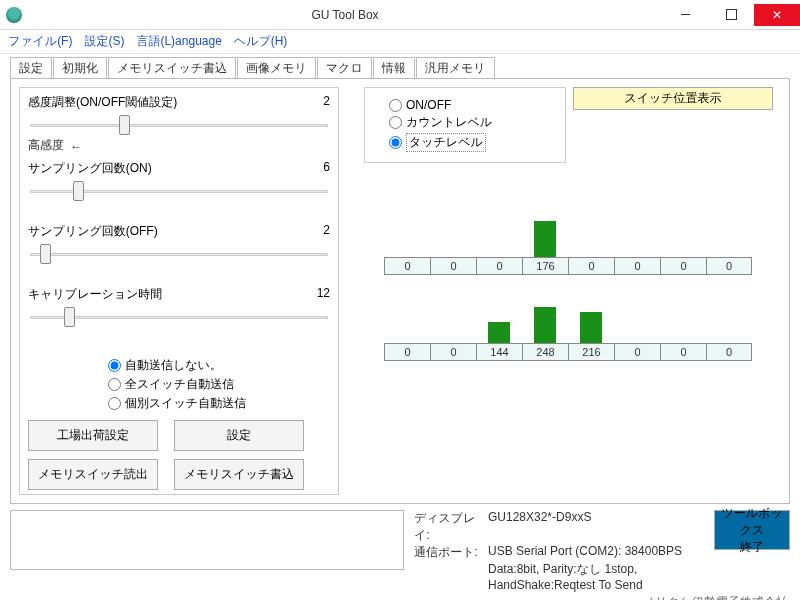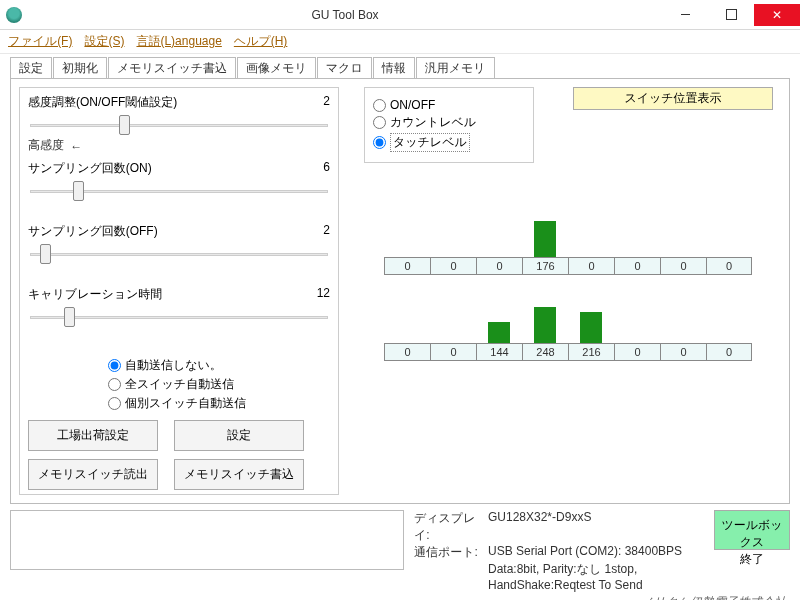--- a/index.html
+++ b/index.html
@@ -7,28 +7,28 @@
 .titlebar { height: 30px; background: #fff; display: flex; align-items: center; border-bottom: 1px solid #d8d8d8; }
 .titlebar .icon { width: 16px; height: 16px; margin: 0 6px; background: radial-gradient(circle at 50% 40%, #4ab8a8 40%, #2a8878 70%); border-radius: 50%; position: relative; }
 .titlebar .title { flex: 1; text-align: center; font-size: 12px; color: #333; }
 .winbtns { display: flex; margin-left: auto; }
 .winbtn { width: 46px; height: 22px; display: flex; align-items: center; justify-content: center; font-size: 13px; color: #333; }
 .winbtn.close { background: #e81123; color: #fff; width: 46px; height: 22px; }
 .winbtn.min::after { content: ""; display: block; width: 9px; height: 1px; background: #333; }
 .winbtn.max::after { content: ""; display: block; width: 9px; height: 9px; border: 1px solid #333; }
 .winbtn.close::after { content: "✕"; font-size: 12px; }
 .menubar { height: 24px; display: flex; align-items: center; padding: 0 8px; gap: 12px; border-bottom: 1px solid #e8e8e8; }
-.menubar span { color: #a16207; text-decoration: underline; }
+.menubar span { color: #1d4ed8; }
 .tabs { display: flex; height: 22px; margin: 2px 10px 0 10px; }
 .tab { padding: 2px 8px; border: 1px solid #bbb; border-bottom: none; background: #fff; margin-right: 1px; color: #333; position: relative; top: 1px; }
 .tab.active { background: #fff; border-bottom: 1px solid #fff; z-index: 2; }
 .tabpanel { border: 1px solid #bbb; margin: 0 10px; padding: 8px; height: 426px; display: flex; gap: 25px; position: relative; }
 .leftpane { width: 320px; border: 1px solid #ccc; padding: 6px 8px; }
 .rightpane { flex: 1; position: relative; }
-.rightpane .radiogroup { border: 1px solid #ccc; padding: 8px 8px; width: 170px; }
+.rightpane .radiogroup { border: 1px solid #ccc; padding: 8px 24px; width: 202px; }
 .slgrp { margin-bottom: 6px; }
 .slrow { display: flex; justify-content: space-between; margin-bottom: 2px; }
 .slider { width: 100%; height: 24px; position: relative; background: #fff; border: none; }
 .track { position: absolute; top: 11px; left: 2px; right: 2px; height: 3px; background: #e8e8e8; border: 1px solid #ccc; }
 .thumb { position: absolute; top: 2px; width: 11px; height: 20px; background: #f0f0f0; border: 1px solid #888; border-radius: 2px; }
 .tiny { font-size: 11px; color: #333; }
 .radio { display: flex; align-items: center; gap: 4px; margin: 2px 0; }
 .radio input { margin: 0; }
 .btnrow { display: flex; gap: 16px; margin-top: 8px; }
 .btn { border: 1px solid #aaa; background: #f4f4f4; padding: 6px 0; text-align: center; width: 130px; }
@@ -38,21 +38,21 @@
 .valcell { width: 46px; height: 18px; border: 1px solid #888; border-right: none; background: #ecf8f8; display: flex; align-items: center; justify-content: center; font-size: 11px; color: #333; }
 .valrow { display: flex; }
 .valrow .valcell:last-child { border-right: 1px solid #888; }
 .barsarea { position: relative; height: 40px; display: flex; align-items: flex-end; }
 .barslot { width: 46px; display: flex; justify-content: center; align-items: flex-end; }
 .lowarea { margin: 6px 10px 0 10px; display: flex; gap: 10px; align-items: flex-start; }
 .statusbox { flex: 1; border: 1px solid #bbb; height: 60px; background: #fff; }
 .infobox { width: 290px; font-size: 11px; color: #333; }
 .infobox .row { display: flex; }
 .infobox .lbl { width: 70px; margin-right: 4px; }
-.exitbtn { border: 1px solid #aaa; background: #86efac; padding: 6px 4px; text-align: center; width: 76px; height: 40px; display: flex; align-items: flex-start; justify-content: center; }
+.exitbtn { border: 1px solid #aaa; background: #0369a1; padding: 6px 4px; text-align: center; width: 76px; height: 40px; display: flex; align-items: center; justify-content: center; }
 .footer { text-align: right; padding: 2px 14px; font-style: italic; color: #666; font-size: 12px; }
 .radbox .dotted { border: 1px dotted #888; padding: 0 2px; }
 </style>
 </head>
 <body>
 
 <div class="titlebar">
   <div class="icon"></div>
   <div class="title">GU Tool Box</div>
   <div class="winbtns">

